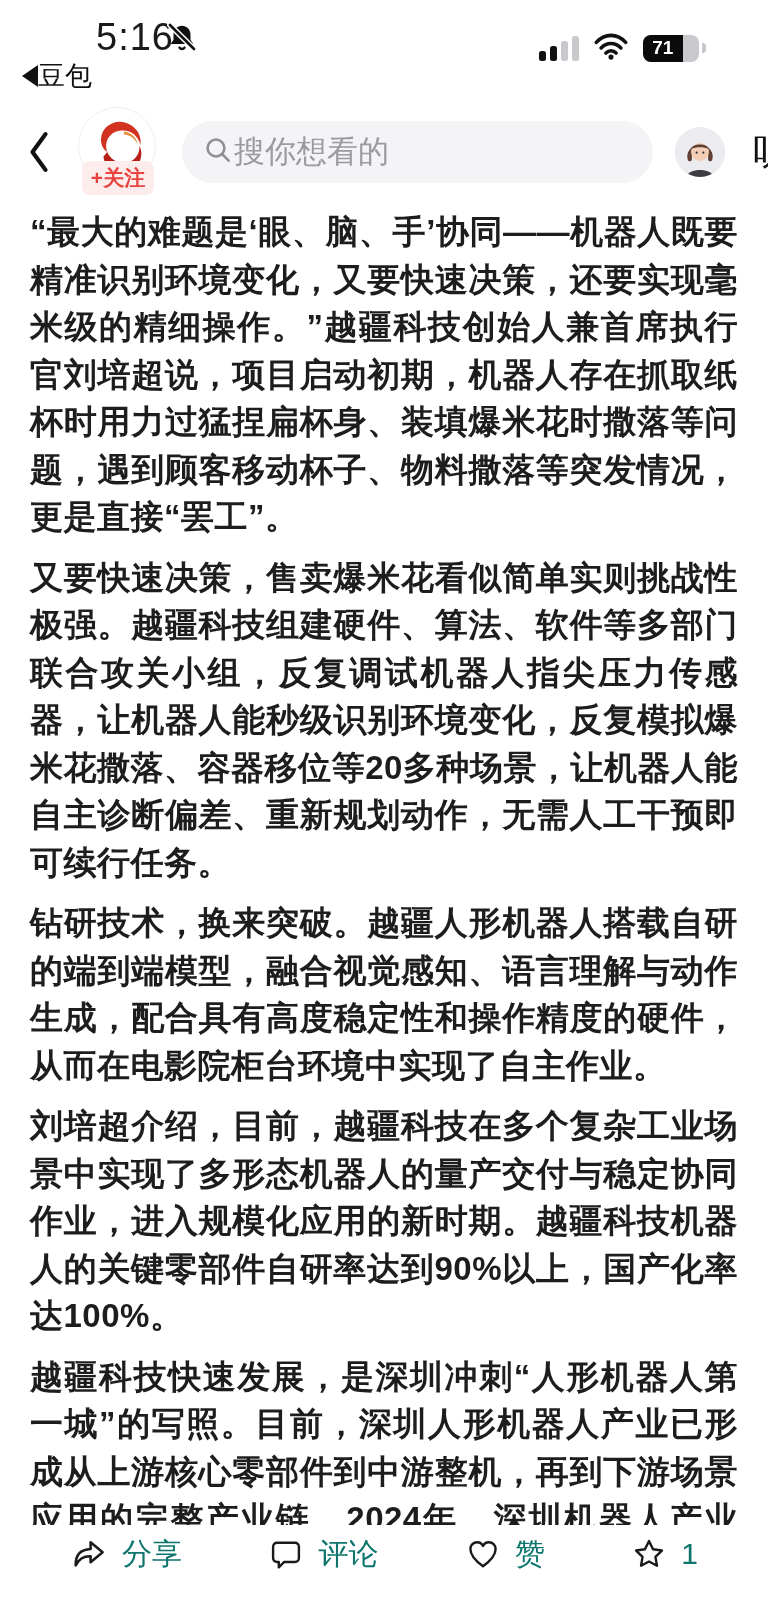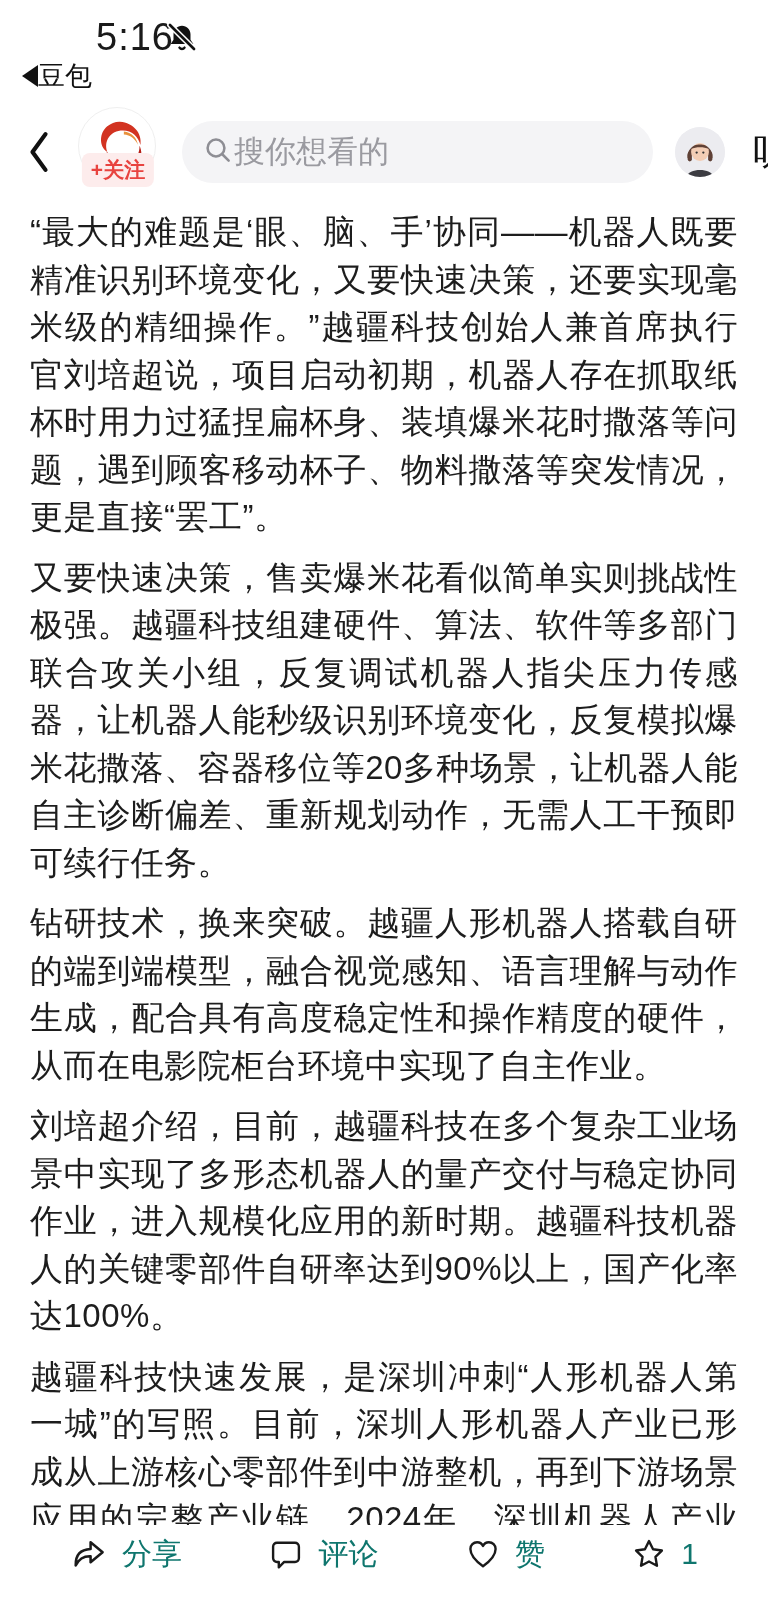--- a/index.html
+++ b/index.html
@@ -26,35 +26,35 @@
   .back-app { position:absolute; top:58px; left:22px; display:flex; align-items:center; 
     font-size:27px; color:#111; }
   .tri-left { width:0; height:0; border-top:11px solid transparent; border-bottom:11px solid transparent; border-right:16px solid #111; }
 
   
   .header { position:absolute; top:104px; left:0; right:0; height:96px; display:flex; align-items:center; padding:0 26px; }
   .chevron { width:30px; height:46px; flex:0 0 auto; display:flex; align-items:center; }
   .pub-wrap { position:relative; width:84px; height:94px; margin-left:20px; flex:0 0 auto; }
   .pub-avatar { position:absolute; top:2px; left:2px; width:78px; height:78px; border-radius:50%;
     background:#fff; border:1px solid #efefef; overflow:hidden; }
-  .follow-badge { position:absolute; bottom:12px; left:50%; transform:translateX(-50%);
+  .follow-badge { position:absolute; bottom:4px; left:50%; transform:translateX(-50%);
     background:#fdecec; color:#e8433f; font-size:21px; font-weight:600;
     padding:3px 9px; border-radius:8px; white-space:nowrap; }
   .search-pill { flex:1 1 auto; height:62px; margin:0 22px; background:#f4f4f6; border-radius:31px;
     display:flex; align-items:center; padding:0 20px; }
   .search-pill input { flex:1; border:none; outline:none; background:transparent; font-size:31px;
     font-family:"Liberation Sans", sans-serif; color:#333; }
   .search-pill input::placeholder { color:#9a9aa0; }
   .user-avatar { width:50px; height:50px; border-radius:50%; overflow:hidden; flex:0 0 auto; background:#ececf0; }
   .listen { font-size:37px; color:#111; margin-left:28px; flex:0 0 auto; }
 
   
   .article { position:absolute; top:208px; left:30px; right:30px; }
   .article p { font-size:33px; line-height:47.5px; letter-spacing:0.5px; color:#1d1d1d;
-    text-align:justify; margin-bottom:13px; font-weight:400; }
+    text-align:justify; margin-bottom:13px; font-weight:700; }
 
   
   .toolbar { position:absolute; left:0; right:0; bottom:0; height:72px;
     display:flex; align-items:center; justify-content:space-between; padding:0 70px 14px; background:#fff; }
   .tool-item { display:flex; align-items:center; gap:14px; font-size:30px; color:#0f766e; }
   .tool-item svg { display:block; }
 </style>
 </head>
 <body>
 
@@ -63,20 +63,41 @@
   <div class="status-bar">
     <div class="time">5:16</div>
     <span class="mute-icon">
       <svg width="34" height="34" viewBox="0 0 24 24" fill="none" stroke="#111" stroke-width="1.7" stroke-linecap="round" stroke-linejoin="round">
         <path d="M6 10 C6 6.7 8.7 4 12 4 C15.3 4 18 6.7 18 10 V14 L20 17 H4 L6 14 Z" fill="#111" stroke="none"></path>
         <path d="M10.2 19.5 a2.2 2.2 0 0 0 3.6 0" stroke="#111"></path>
         <line x1="3.5" y1="3.5" x2="20.5" y2="20.5" stroke="#fff" stroke-width="4"></line>
         <line x1="3.5" y1="3.5" x2="20.5" y2="20.5" stroke="#111" stroke-width="1.9"></line>
       </svg>
     </span>
+    <div class="status-right">
+      <span class="signal">
+          <i></i>
+          <i></i>
+          <i></i>
+          <i></i>
+        </span>
+      <span>
+        <svg width="36" height="28" viewBox="0 0 24 18" fill="none" stroke="#111" stroke-width="2.4" stroke-linecap="round">
+          <path d="M2.2 6.6 C5.1 3.4 8.5 1.9 12 1.9 C15.5 1.9 18.9 3.4 21.8 6.6"></path>
+          <path d="M5.4 10.3 C7.3 8.3 9.6 7.3 12 7.3 C14.4 7.3 16.7 8.3 18.6 10.3"></path>
+          <path d="M8.6 13.7 C9.6 12.7 10.8 12.2 12 12.2 C13.2 12.2 14.4 12.7 15.4 13.7"></path>
+          <circle cx="12" cy="16.4" r="1.7" fill="#111" stroke="none"></circle>
+        </svg>
+      </span>
+      <span class="battery">
+        <span class="fill"></span>
+        <span class="pct">71</span>
+      </span>
+      <span class="battery-nub"></span>
+    </div>
     <div class="back-app">
       <span class="tri-left"></span>
       <span>豆包</span>
     </div>
   </div>
 
   <div class="header">
     <span class="chevron">
       <svg width="26" height="46" viewBox="0 0 16 28" fill="none" stroke="#111" stroke-width="2.6" stroke-linecap="round" stroke-linejoin="round">
         <polyline points="12,3 4,14 12,25"></polyline>

